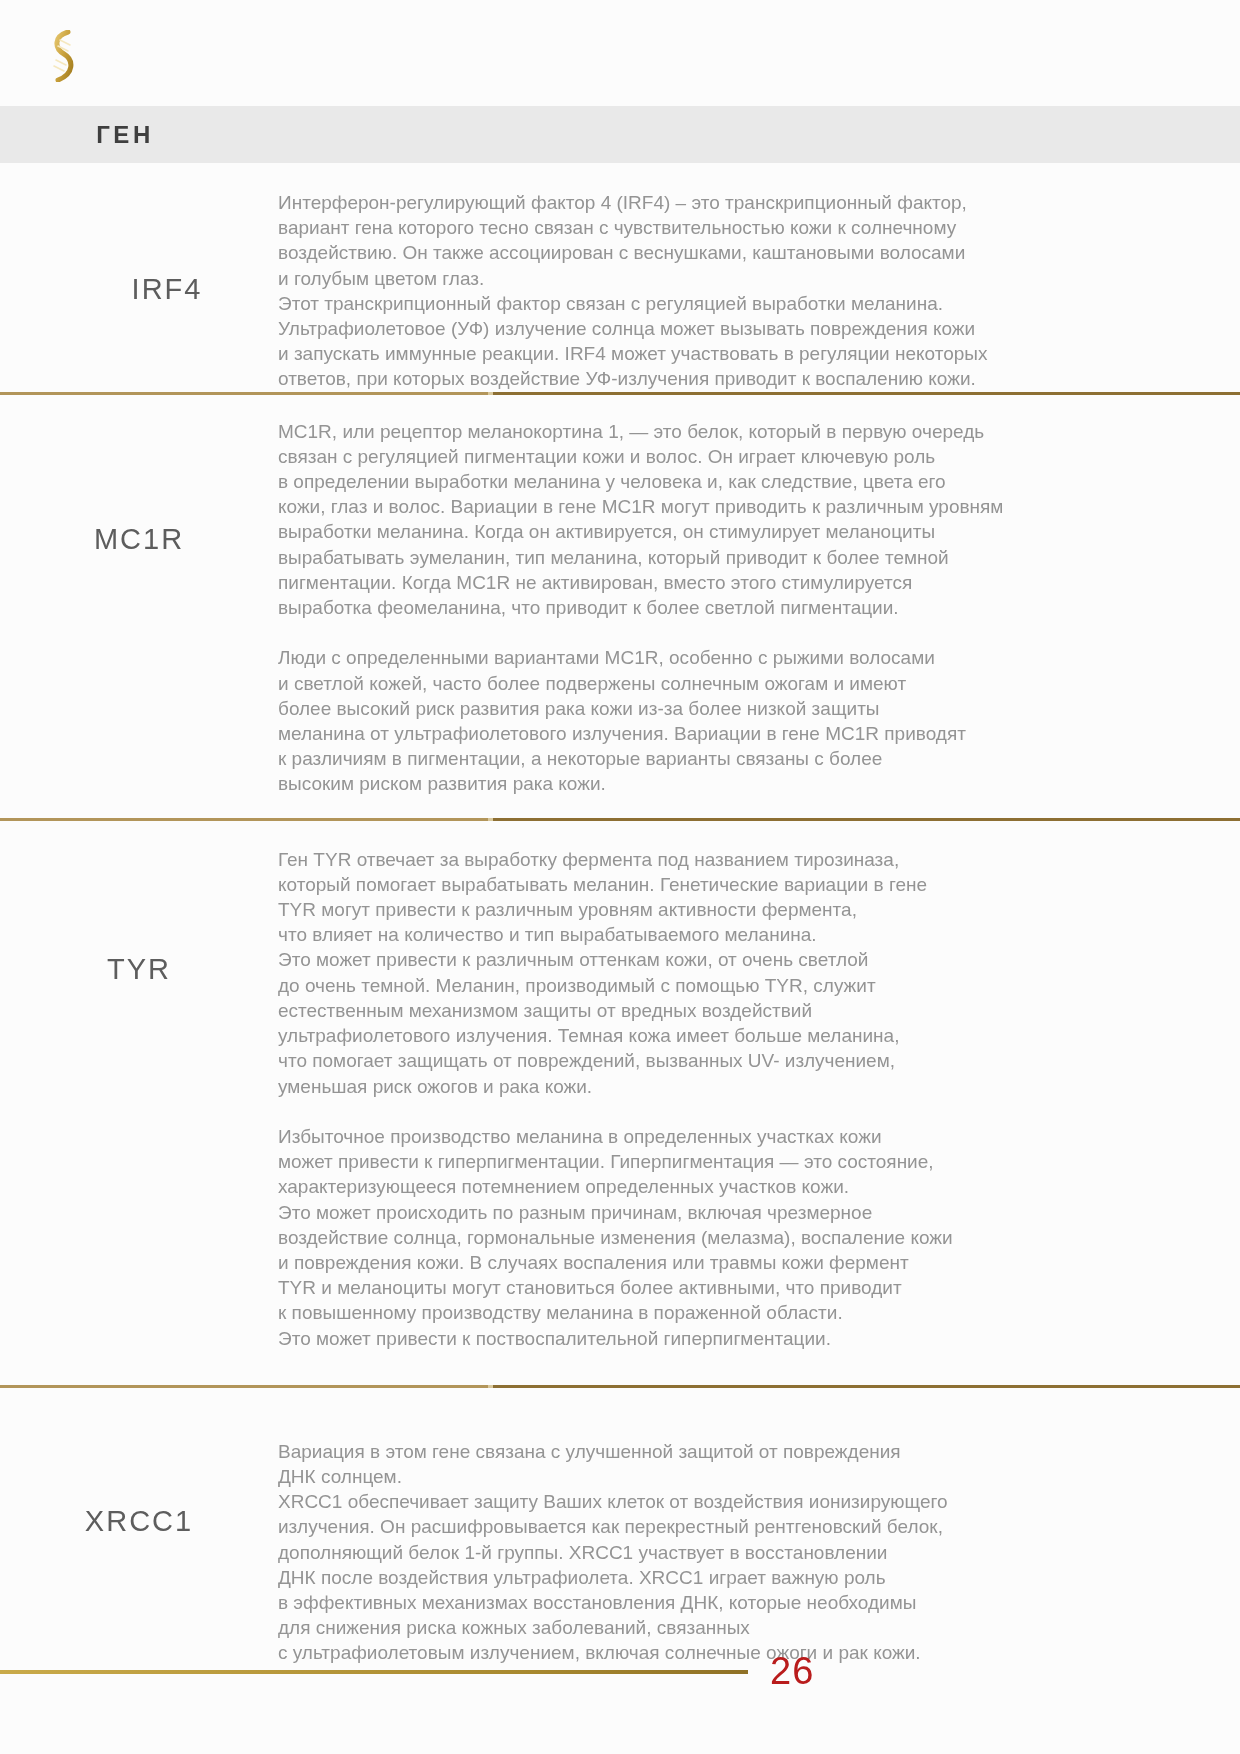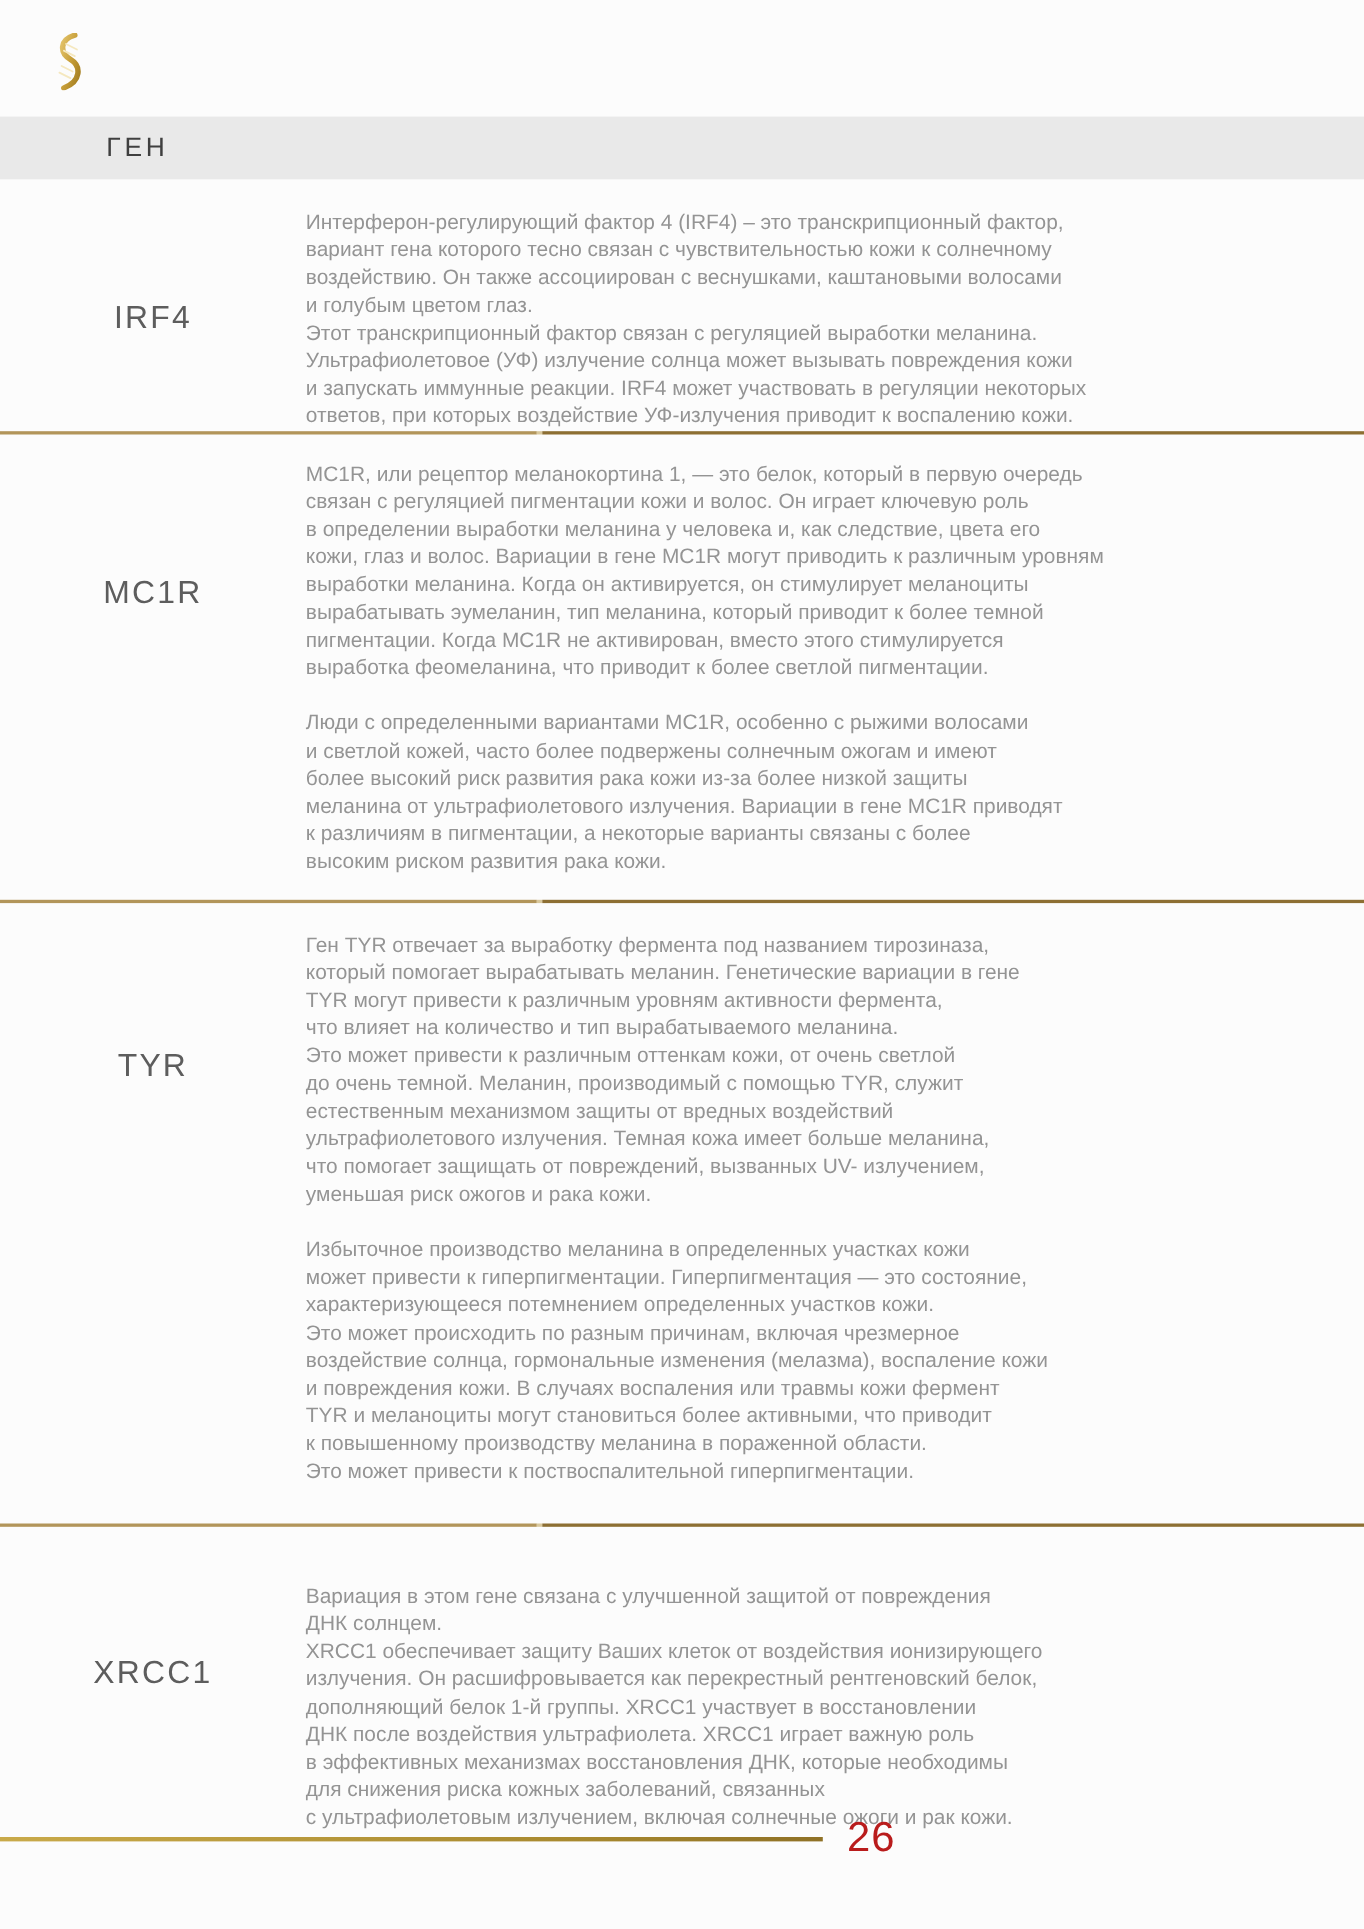--- a/index.html
+++ b/index.html
@@ -12,35 +12,35 @@
   }
   
   .logo{position:absolute;top:30px;left:46px;width:32px;height:52px;}
   
   .band{
     position:absolute;top:106px;left:0;width:1240px;height:57px;
     background:#e9e9e9;display:flex;align-items:center;
   }
   .h-gene{
     width:250px;flex:none;text-align:center;
-    font-size:24px;font-weight:400;letter-spacing:3.5px;color:#3f3f3f;
+    font-size:24px;font-weight:700;letter-spacing:3.5px;color:#3f3f3f;
   }
   .h-desc{
     font-size:24px;font-weight:300;letter-spacing:3.5px;color:#3f3f3f;
     white-space:nowrap;
   }
   
   .content{position:absolute;top:163px;left:0;width:1240px;}
   .row{display:flex;}
   .gene-cell{width:278px;flex:none;position:relative;}
   .gene-label{
     position:absolute;left:0;width:100%;text-align:center;
     font-size:29px;font-weight:300;letter-spacing:2px;color:#5d5d5d;
   }
-  .r0 .gene-label{top:110px;}
+  .r0 .gene-label{top:110px;padding-left:28px;}
   .r1 .gene-label{top:128px;}
   .r2 .gene-label{top:132px;}
   .r3 .gene-label{top:117px;}
   .desc-cell{
     white-space:pre-line;
     font-size:19px;line-height:25.2px;font-weight:300;color:#949494;
     padding-right:30px;width:910px;
   }
   .r0 .desc-cell{padding-top:27px;}
   .r1 .desc-cell{padding-top:24px;padding-bottom:21px;}

